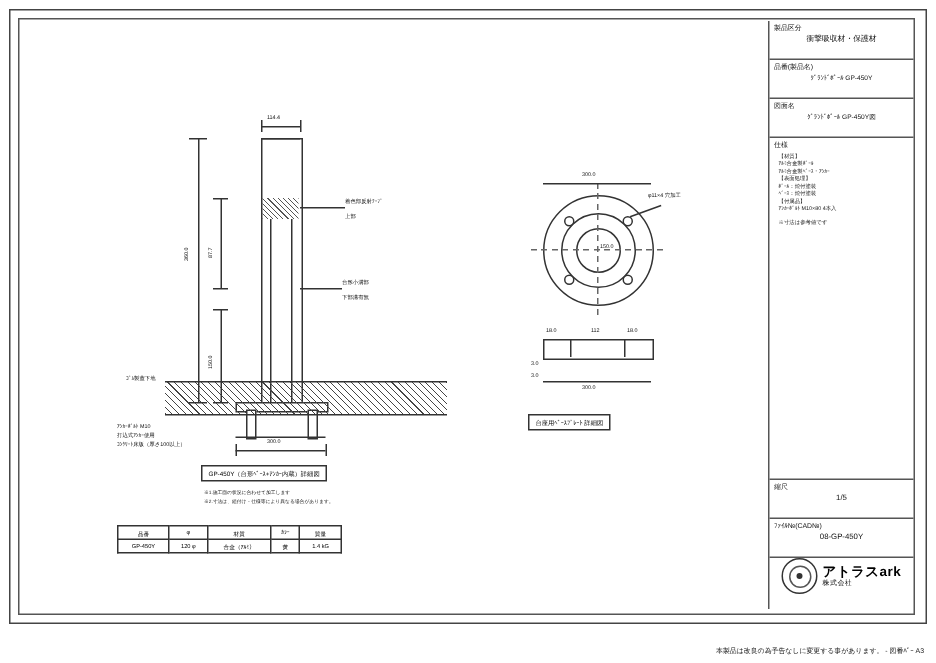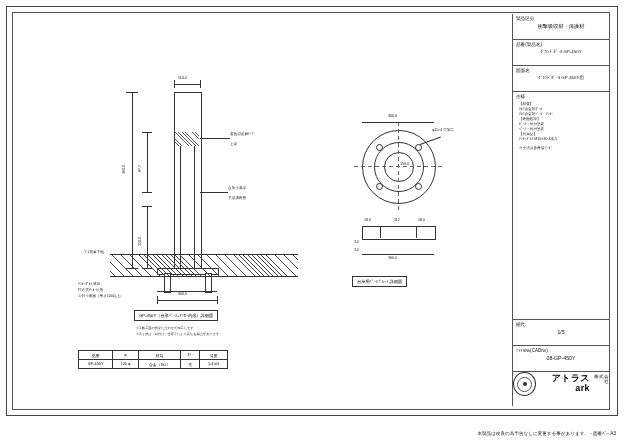--- a/index.html
+++ b/index.html
@@ -11,21 +11,21 @@
   .titleblock{position:absolute;left:512px;top:14px;width:96px;height:392px;border-left:1px solid #555;}
   .tb-row{border-bottom:1px solid #555;box-sizing:border-box;padding:2px 3px;}
   .tb-lbl{font-size:4.6px;line-height:6px;color:#111;}
   .tb-val{font-size:5.2px;line-height:8px;text-align:center;color:#111;}
   .tb-val.sm{font-size:4.4px;}
   .spec-box{font-size:3.6px;line-height:5px;color:#222;padding:2px 3px;}
   .logo-box{position:absolute;left:0;bottom:0;width:96px;height:44px;box-sizing:border-box;display:flex;align-items:center;justify-content:center;gap:3px;}
   .logo-mark{width:22px;height:22px;border-radius:50%;border:1.2px solid #333;position:relative;display:flex;align-items:center;justify-content:center;}
   .logo-mark:before{content:"";position:absolute;width:13px;height:13px;border-radius:50%;border:1px solid #555;}
   .logo-mark:after{content:"";position:absolute;width:4px;height:4px;border-radius:50%;background:#333;}
-  .logo-txt{display:flex;flex-direction:row;line-height:1.1;text-align:right;}
+  .logo-txt{display:flex;flex-direction:column;line-height:1.1;}
   .logo-main{font-size:9px;font-weight:bold;letter-spacing:.3px;}
   .logo-sub{font-size:4.6px;letter-spacing:.4px;}
   .footnote{position:absolute;right:8px;bottom:6px;font-size:4.6px;color:#111;}
   
   .post{position:absolute;background:#fff;border:1px solid #333;}
   .hatch{position:absolute;background:repeating-linear-gradient(45deg,#555 0 .5px,transparent .5px 2.4px);}
   .ground{position:absolute;background:repeating-linear-gradient(45deg,#444 0 .5px,transparent .5px 3.2px);}
   .lead{position:absolute;background:#333;height:.5px;transform-origin:left center;}
   .vline{position:absolute;background:#333;width:.5px;}
   .hline{position:absolute;background:#333;height:.5px;}

